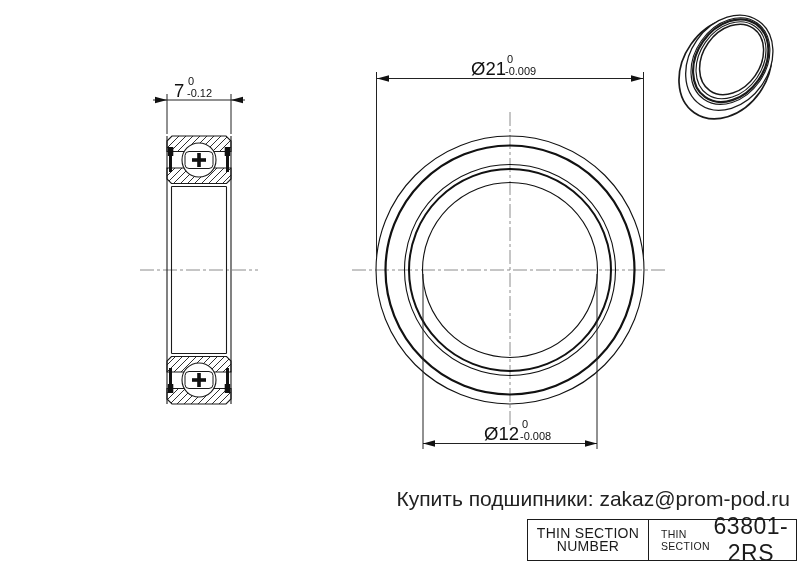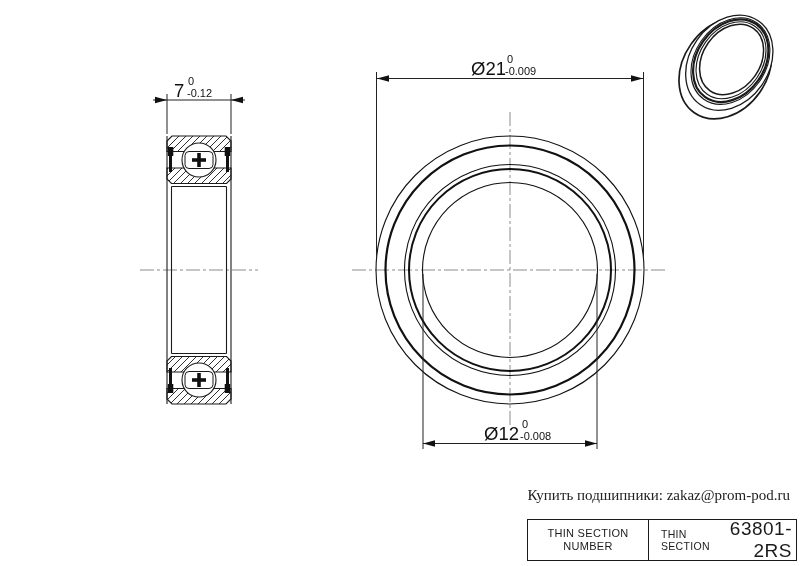--- a/index.html
+++ b/index.html
@@ -5,39 +5,39 @@
   html,body{margin:0;padding:0;background:#fff;}
   #canvas{
     position:relative;width:800px;height:566px;background:#fff;overflow:hidden;
     font-family:"Liberation Sans",sans-serif;
   }
   #drawing{position:absolute;left:0;top:0;}
   .dim-main{font-size:18.5px;fill:#111;font-family:"Liberation Sans",sans-serif;}
   .dim-tol{font-size:11px;fill:#111;font-family:"Liberation Sans",sans-serif;}
   #promo{
     position:absolute;top:487px;right:10px;
-    font-family:Liberation Serif, serif;font-size:15px;color:#222;
+    font-family:Liberation Sans, sans-serif;font-size:21px;color:#222;
     white-space:nowrap;
   }
   #titleblock{
     position:absolute;left:527px;top:519px;width:270px;height:42px;
     display:flex;box-sizing:border-box;
     border:1.5px solid #1b1b1b;background:#fff;color:#1b1b1b;
   }
   #tb-desc{
     width:121px;box-sizing:border-box;border-right:1.5px solid #1b1b1b;
     display:flex;flex-direction:column;align-items:center;justify-content:center;
-    font-size:11px;line-height:13px;letter-spacing:.3px;text-align:center;
+    font-size:14px;line-height:13px;letter-spacing:.3px;text-align:center;
   }
   #tb-part{
     flex:1;display:flex;align-items:center;box-sizing:border-box;padding-left:12px;
   }
   #tb-part-label{font-size:10.5px;line-height:12px;letter-spacing:.3px;}
   #tb-part-number{
-    flex:1;text-align:right;font-size:19px;letter-spacing:.5px;padding-right:4px;
+    flex:1;text-align:center;font-size:23px;letter-spacing:.5px;padding-right:4px;
   }
 </style>
 </head>
 <body>
 
 <div id="canvas">
 
   <svg id="drawing" width="800" height="566" viewBox="0 0 800 566">
     <defs>
       <pattern id="hatch" patternUnits="userSpaceOnUse" width="7" height="7">

